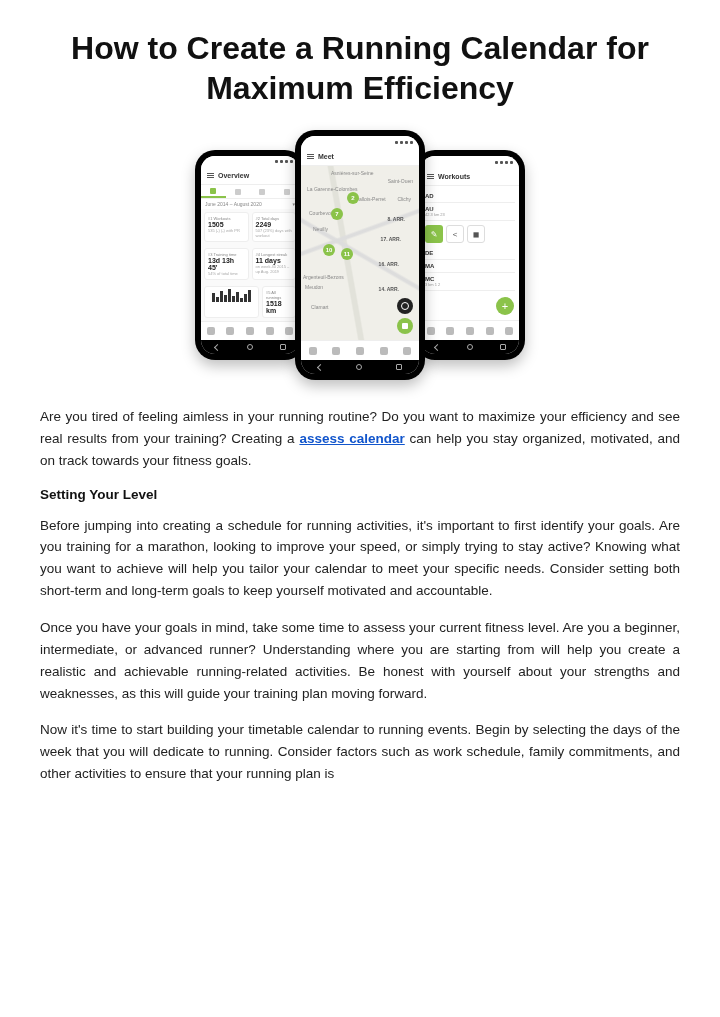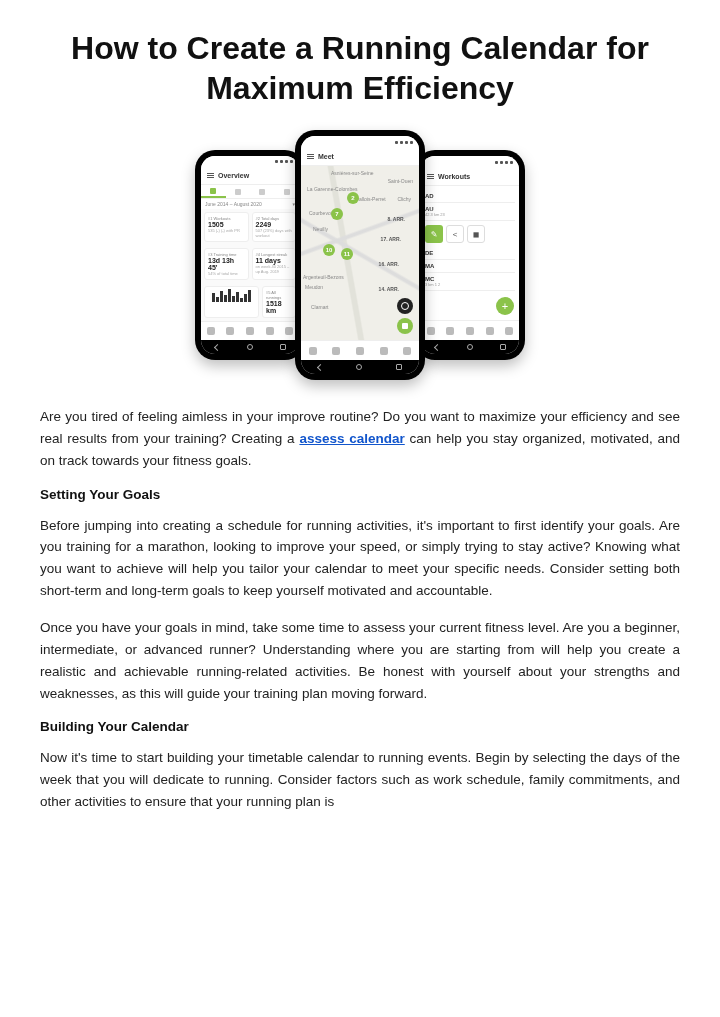--- a/index.html
+++ b/index.html
@@ -370,23 +370,22 @@
           <span></span>
           <span></span>
         </div>
     </div>
   </div>
 
 </div>
 
 <div class="article">
   <p>
-    <span>Are you tired of feeling aimless in your improve routine? Do you want to maximize your efficiency and see real results from your training? Creating a </span><a href="#">assess calendar</a><span> can help you stay organized, motivated, and on track towards your fitness goals.</span>
+    <span>Are you tired of feeling aimless in your running routine? Do you want to maximize your efficiency and see real results from your training? Creating a </span><a href="#">assess calendar</a><span> can help you stay organized, motivated, and on track towards your fitness goals.</span>
   </p>
 
-  <h3>Setting Your Goals</h3>
+  <h3>Setting Your Level</h3>
   <p>Before jumping into creating a schedule for running activities, it's important to first identify your goals. Are you training for a marathon, looking to improve your speed, or simply trying to stay active? Knowing what you want to achieve will help you tailor your calendar to meet your specific needs. Consider setting both short-term and long-term goals to keep yourself motivated and accountable.</p>
 
   <p>Once you have your goals in mind, take some time to assess your current fitness level. Are you a beginner, intermediate, or advanced runner? Understanding where you are starting from will help you create a realistic and achievable running-related activities. Be honest with yourself about your strengths and weaknesses, as this will guide your training plan moving forward.</p>
 
-  <h3>Building Your Calendar</h3>
   <p>Now it's time to start building your timetable calendar to running events. Begin by selecting the days of the week that you will dedicate to running. Consider factors such as work schedule, family commitments, and other activities to ensure that your running plan is</p>
 </div>
 
 </body></html>

